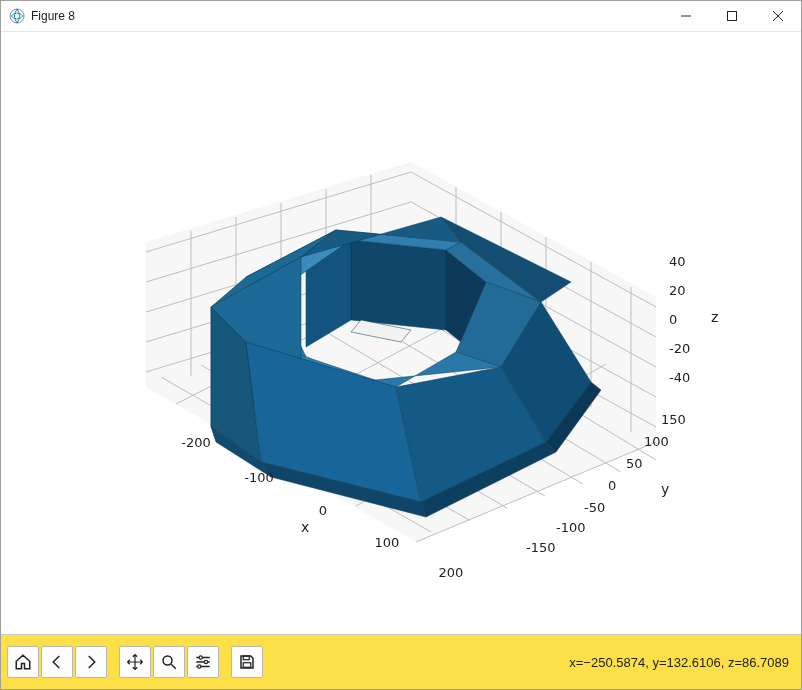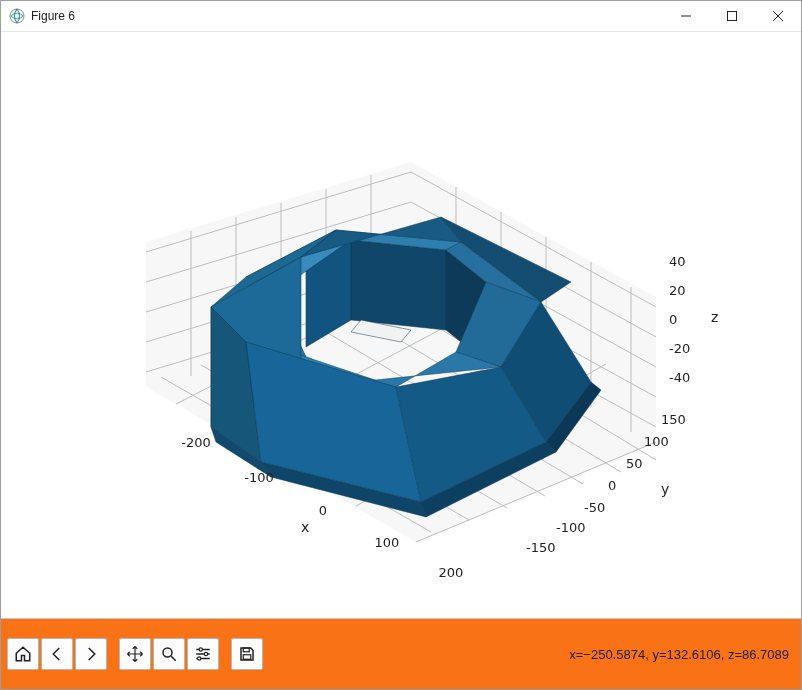--- a/index.html
+++ b/index.html
@@ -4,42 +4,42 @@
 <style>
   html,body{margin:0;padding:0;font-family:"Segoe UI",Arial,sans-serif;font-size:13px;color:#222;background:#fff}
   .window{width:802px;height:690px;border:1px solid #9e9e9e;box-sizing:border-box;display:flex;flex-direction:column;background:#fff}
   .titlebar{height:30px;display:flex;align-items:center;background:#fff;border-bottom:1px solid #e6e6e6}
   .titlebar .app-icon{width:16px;height:16px;margin:0 6px 0 8px}
   .titlebar .title{flex:0 0 auto;font-size:12px}
   .titlebar .spacer{flex:1}
   .winbtn{width:46px;height:30px;display:flex;align-items:center;justify-content:center}
   .content{flex:1;position:relative;overflow:hidden;background:#fff}
   .plot-svg{position:absolute;inset:0}
-  .toolbar{height:38px;border-top:1px solid #c9c9c9;background:#f97316;display:flex;align-items:center;padding:16px 6px;gap:0}
+  .toolbar{height:38px;border-top:1px solid #c9c9c9;background:#fde047;display:flex;align-items:center;padding:8px 6px;gap:0}
   .tbtn{width:30px;height:30px;border:1px solid #b8b8b8;background:#fdfdfd;margin-right:2px;display:flex;align-items:center;justify-content:center;border-radius:2px}
   .tsep{width:10px}
   .coord{margin-left:auto;font-size:13px;color:#222;padding-right:6px}
   .tick-label{font-size:13px;fill:#222;font-family:"DejaVu Sans","Segoe UI",Arial,sans-serif}
   .axis-label{font-size:14px;fill:#222;font-family:"DejaVu Sans","Segoe UI",Arial,sans-serif}
   .pane{fill:#f7f7f7;stroke:none}
   .gridline{stroke:#bdbdbd;stroke-width:1}
   .poly{stroke:#0b3a55;stroke-width:0.5}
 </style>
 </head>
 <body>
 
 <div class="window">
 
   <div class="titlebar">
     <svg class="app-icon" viewBox="0 0 16 16">
       <circle cx="8" cy="8" r="7" fill="#fff" stroke="#888"></circle>
       <path d="M2 8 Q8 2 14 8 Q8 14 2 8" fill="none" stroke="#2b7" stroke-width="1"></path>
       <path d="M8 1 Q3 8 8 15 Q13 8 8 1" fill="none" stroke="#27b" stroke-width="1"></path>
     </svg>
-    <div class="title">Figure 6</div>
+    <div class="title">Figure 8</div>
     <div class="spacer"></div>
     <div class="winbtn">
       <svg width="10" height="10">
           <line x1="0" y1="5" x2="10" y2="5" stroke="#222" stroke-width="1"></line>
         </svg>
     </div>
     <div class="winbtn">
       <svg width="10" height="10">
           <rect x="0.5" y="0.5" width="9" height="9" fill="none" stroke="#222" stroke-width="1"></rect>
         </svg>

